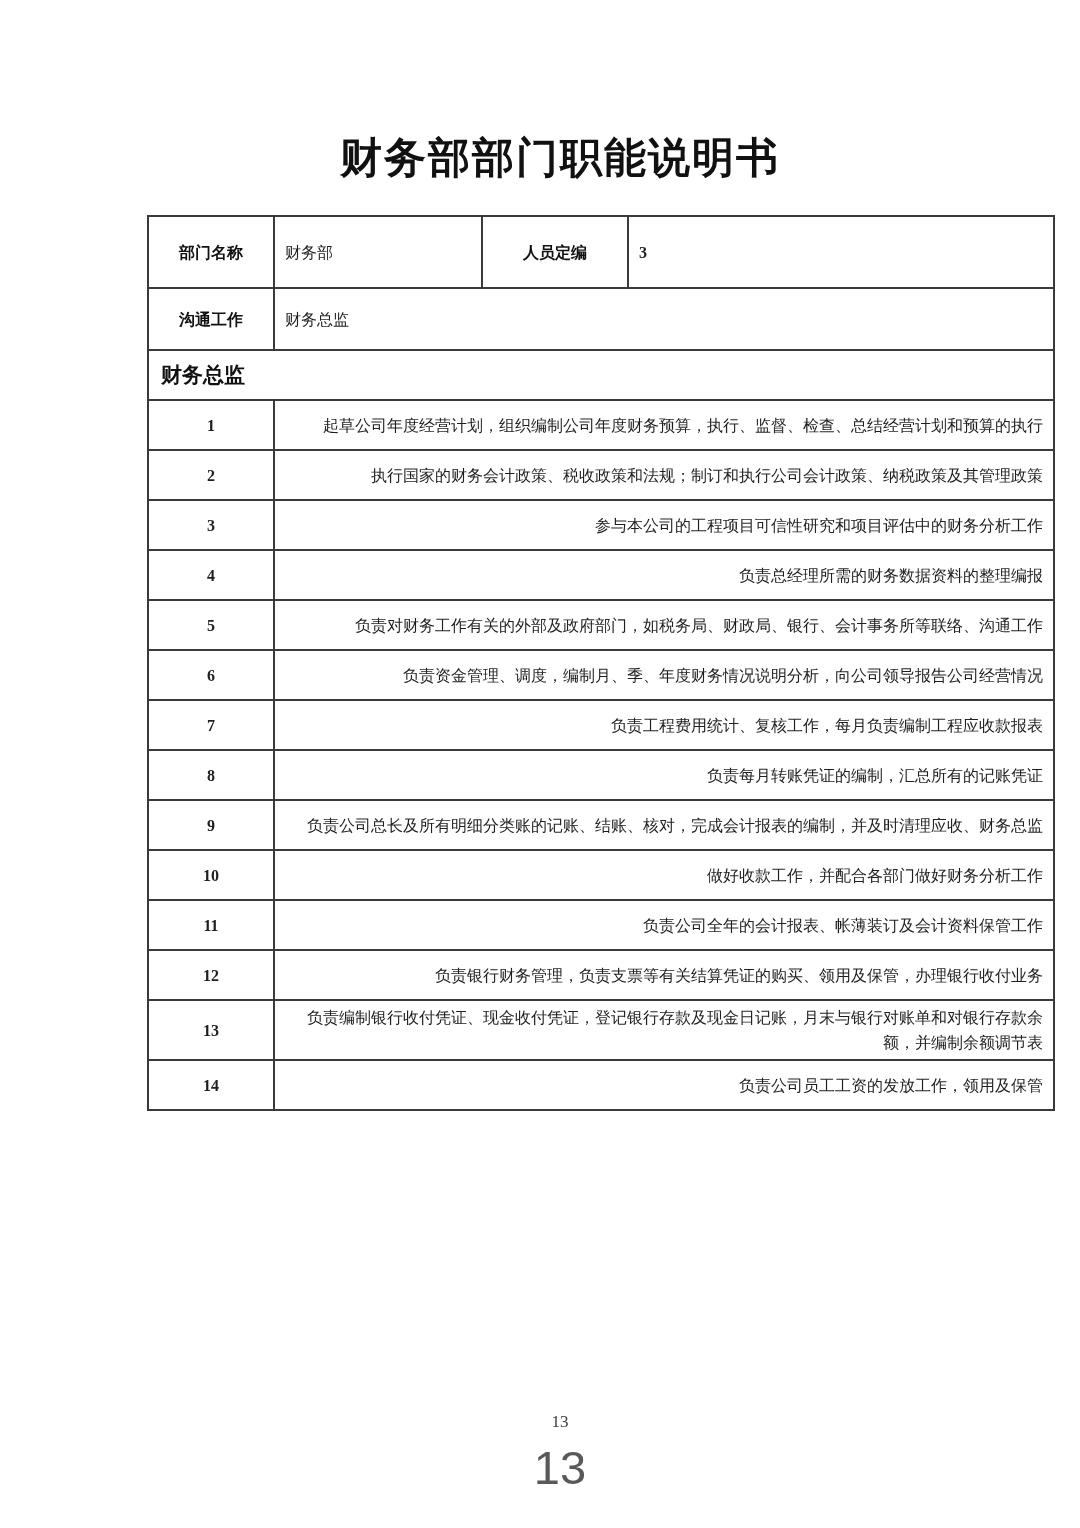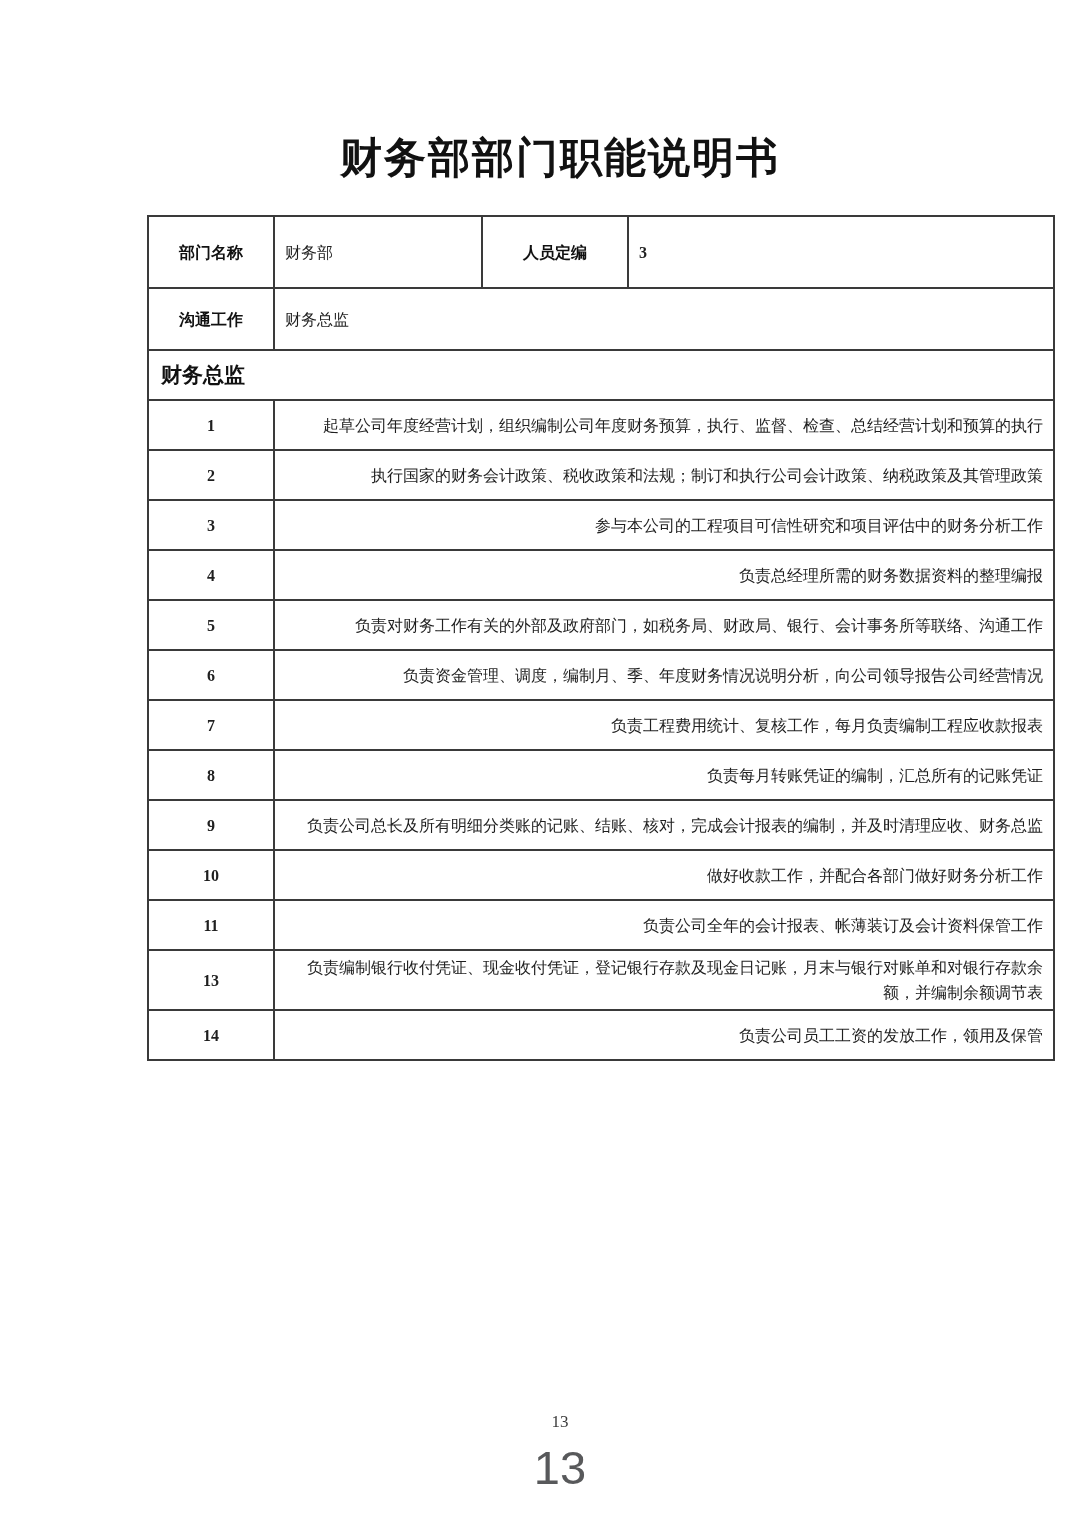--- a/index.html
+++ b/index.html
@@ -160,20 +160,24 @@
       </tr>
       <tr>
         <td class="fn-no">10</td>
         <td class="fn-text" colspan="3">做好收款工作，并配合各部门做好财务分析工作</td>
       </tr>
       <tr>
         <td class="fn-no">11</td>
         <td class="fn-text" colspan="3">负责公司全年的会计报表、帐薄装订及会计资料保管工作</td>
       </tr>
       <tr>
+        <td class="fn-no">12</td>
+        <td class="fn-text" colspan="3">负责银行财务管理，负责支票等有关结算凭证的购买、领用及保管，办理银行收付业务</td>
+      </tr>
+      <tr>
         <td class="fn-no">13</td>
         <td class="fn-text" colspan="3">负责编制银行收付凭证、现金收付凭证，登记银行存款及现金日记账，月末与银行对账单和对银行存款余额，并编制余额调节表</td>
       </tr>
       <tr>
         <td class="fn-no">14</td>
         <td class="fn-text" colspan="3">负责公司员工工资的发放工作，领用及保管</td>
       </tr>
     </tbody>
   </table>
 

